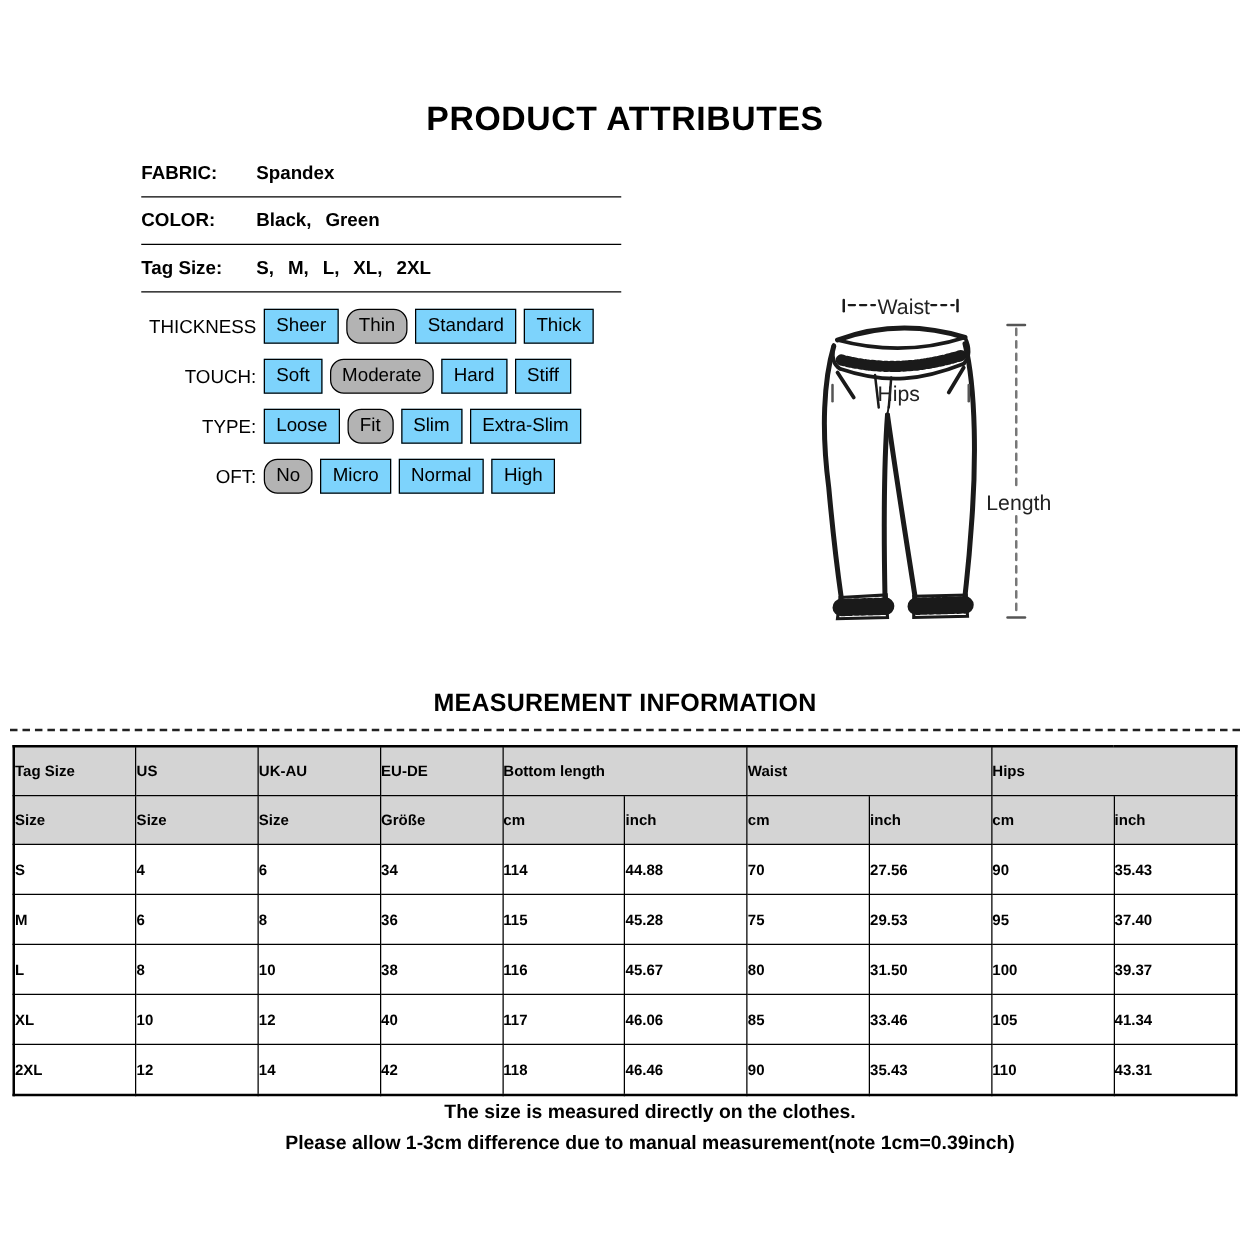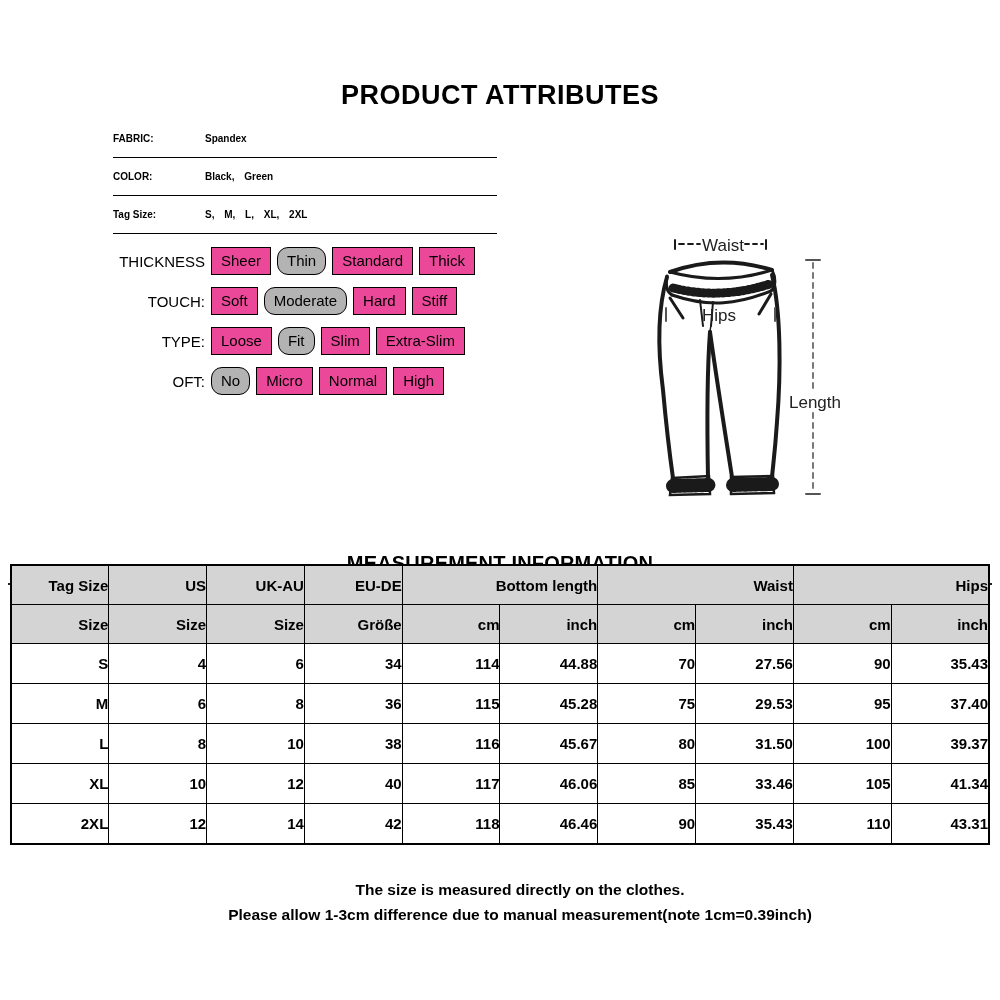--- a/index.html
+++ b/index.html
@@ -8,45 +8,45 @@
     font-family:"Liberation Sans", sans-serif;color:#000;overflow:hidden;
   }
   .page-title{
     position:absolute;top:80px;left:0;width:1000px;text-align:center;
     font-size:27px;font-weight:900;letter-spacing:.5px;
   }
   
   .attrs{position:absolute;left:113px;top:120px;width:384px;}
   .info-row{
     display:flex;align-items:center;height:37px;
-    border-bottom:1.5px solid #000;font-weight:bold;font-size:10px;
+    border-bottom:1.5px solid #000;font-weight:bold;font-size:15px;
   }
   .info-row .lbl{width:92px;flex:none;}
   .info-row .val{word-spacing:7px;}
   .choice-rows{margin-top:7px;}
   .choice-row{display:flex;align-items:center;height:40px;font-size:15px;font-weight:normal;}
   .choice-row .lbl{width:92px;flex:none;text-align:right;white-space:nowrap;}
   .chip{
     border:1.6px solid #000;padding:4px 9px;margin-left:6px;white-space:nowrap;
-    background:#ec4899;line-height:1.25;cursor:pointer;
+    background:#7dd3fc;line-height:1.25;cursor:pointer;
   }
   .chip.selected{background:var(--sel-bg,#b3b3b3);border-radius:11px;}
   
   .pants{position:absolute;left:620px;top:220px;}
   .pants text{font-family:"Liberation Sans",sans-serif;font-size:17px;fill:#222;stroke:none;}
   
   .m-title{
     position:absolute;top:552px;left:0;width:1000px;text-align:center;
     font-size:20px;font-weight:bold;letter-spacing:.2px;
   }
   .dashline{position:absolute;top:583px;left:8px;width:984px;border-top:2px dashed #222;}
   table.size{
-    position:absolute;top:564px;left:10px;width:980px;
+    position:absolute;top:596px;left:10px;width:980px;
     border-collapse:collapse;table-layout:fixed;
-    font-size:15px;font-weight:bold;text-align:right;
+    font-size:12px;font-weight:bold;text-align:left;
     border:2.5px solid #000;
   }
   table.size th,table.size td{border:1.5px solid #000;padding:0;}
   table.size thead th{background:var(--hdr-bg,#d4d4d4);height:38px;font-weight:bold;}
   table.size tbody td{height:39px;background:#fff;}
   .notes{position:absolute;top:881px;left:0;width:1000px;text-align:center;font-weight:bold;font-size:15.5px;}
   .notes div{margin-bottom:7px;margin-left:40px;}
 </style>
 </head>
 <body style="--sel-bg: #b3b3b3; --hdr-bg: #d4d4d4;">

